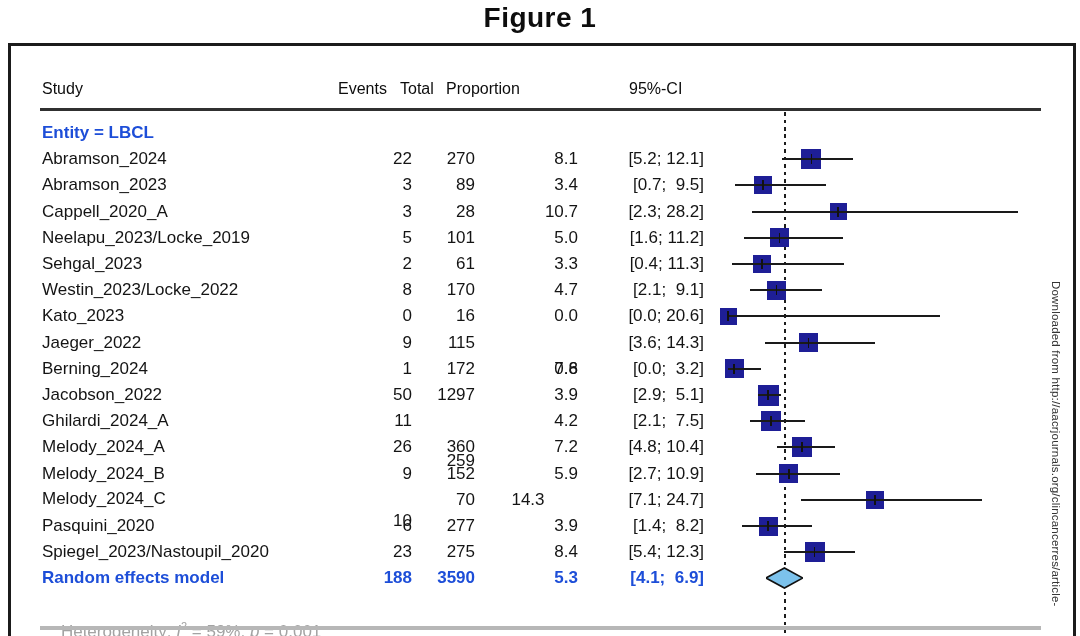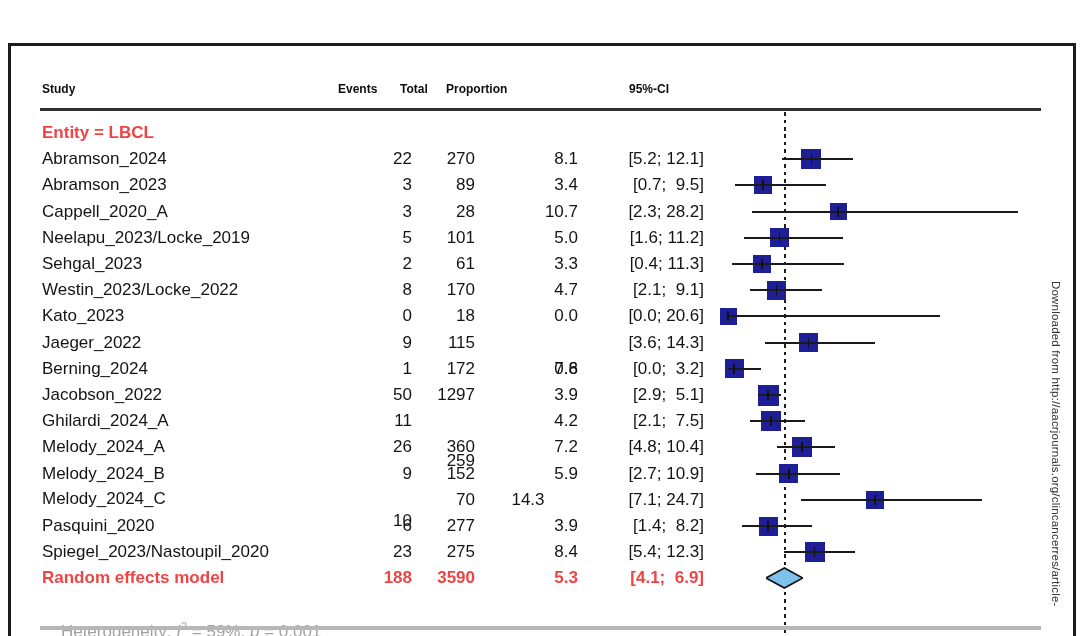--- a/index.html
+++ b/index.html
@@ -3,46 +3,47 @@
 <meta charset="utf-8">
 <style>
   html,body{margin:0;padding:0;background:#ffffff;}
   #screen{position:relative;width:1080px;height:636px;overflow:hidden;
           font-family:"Liberation Sans", sans-serif;color:#111;}
   .fig-title{position:absolute;top:2px;left:0;width:1080px;text-align:center;
              font-size:28px;font-weight:bold;letter-spacing:0.5px;color:#0d0d0d;}
   .fig-box{position:absolute;left:8px;top:43px;width:1062px;height:640px;
            border:3px solid #1b1b1b;background:transparent;}
   .hdr{position:absolute;top:77px;height:24px;line-height:24px;
-       font-size:12px;font-weight:bold;color:#0d0d0d;}
+       font-size:16px;font-weight:normal;color:#0d0d0d;}
   .rule{position:absolute;left:40px;width:1001px;}
   .top-rule{top:108px;height:3px;background:#303030;}
   .bottom-rule{top:626px;height:4px;background:#b7b7b7;}
   .dotted-line{position:absolute;left:784px;top:112px;width:2px;height:524px;
     background:repeating-linear-gradient(to bottom,#1d1d1d 0 3.5px,transparent 3.5px 7.5px);}
   .cell{position:absolute;height:22px;line-height:22px;font-size:17px;color:#141414;}
   .num{text-align:right;}
   .pre{white-space:pre;}
-  .gray{color:#ef4444;font-weight:bold;}
+  .gray{color:#1d4ed8;font-weight:bold;}
   .het{position:absolute;left:42px;top:593px;height:22px;line-height:22px;
        font-size:17px;color:#a3a3a3;white-space:pre;}
   .het .it{font-style:italic;}
   .het sup{font-size:11px;}
   .watermark{position:absolute;left:1062px;top:281px;transform:rotate(90deg);
              transform-origin:0 0;font-size:11.5px;color:#333;white-space:nowrap;
              letter-spacing:0.2px;}
   .ci-line{position:absolute;height:2px;background:#1a1a1a;z-index:3;}
   .sq{position:absolute;z-index:2;}
   .tick{position:absolute;width:1.6px;background:#111;z-index:3;}
   svg.diamond{position:absolute;z-index:2;}
 </style>
 </head>
 <body>
 
 <div id="screen">
+  <div class="fig-title">Figure 1</div>
   <div class="fig-box"></div>
 
   <div class="hdr" style="left:42px">Study</div>
   <div class="hdr" style="left:338px">Events</div>
   <div class="hdr" style="left:400px">Total</div>
   <div class="hdr" style="left:446px">Proportion</div>
   <div class="hdr" style="left:629px">95%-CI</div>
 
   <div class="rule top-rule"></div>
 
@@ -74,21 +75,21 @@
       <div class="cell num " style="left: 417px; top: 253px; width: 58px;">61</div>
       <div class="cell num " style="left: 478px; top: 253px; width: 100px;">3.3</div>
       <div class="cell num pre " style="left: 578px; top: 253px; width: 126px;">[0.4; 11.3]</div>
       <div class="cell " style="left: 42px; top: 279.2px; width: 290px;">Westin_2023/Locke_2022</div>
       <div class="cell num " style="left: 312px; top: 279.2px; width: 100px;">8</div>
       <div class="cell num " style="left: 417px; top: 279.2px; width: 58px;">170</div>
       <div class="cell num " style="left: 478px; top: 279.2px; width: 100px;">4.7</div>
       <div class="cell num pre " style="left: 578px; top: 279.2px; width: 126px;">[2.1;  9.1]</div>
       <div class="cell " style="left: 42px; top: 305.4px; width: 290px;">Kato_2023</div>
       <div class="cell num " style="left: 312px; top: 305.4px; width: 100px;">0</div>
-      <div class="cell num " style="left: 417px; top: 305.4px; width: 58px;">18</div>
+      <div class="cell num " style="left: 417px; top: 305.4px; width: 58px;">16</div>
       <div class="cell num " style="left: 478px; top: 305.4px; width: 100px;">0.0</div>
       <div class="cell num pre " style="left: 578px; top: 305.4px; width: 126px;">[0.0; 20.6]</div>
       <div class="cell " style="left: 42px; top: 331.6px; width: 290px;">Jaeger_2022</div>
       <div class="cell num " style="left: 312px; top: 331.6px; width: 100px;">9</div>
       <div class="cell num " style="left: 417px; top: 331.6px; width: 58px;">115</div>
       <div class="cell num " style="left: 478px; top: 350px; width: 100px; margin-top: 8px;">7.8</div>
       <div class="cell num pre " style="left: 578px; top: 331.6px; width: 126px;">[3.6; 14.3]</div>
       <div class="cell " style="left: 42px; top: 357.8px; width: 290px;">Berning_2024</div>
       <div class="cell num " style="left: 312px; top: 357.8px; width: 100px;">1</div>
       <div class="cell num " style="left: 417px; top: 357.8px; width: 58px;">172</div>

